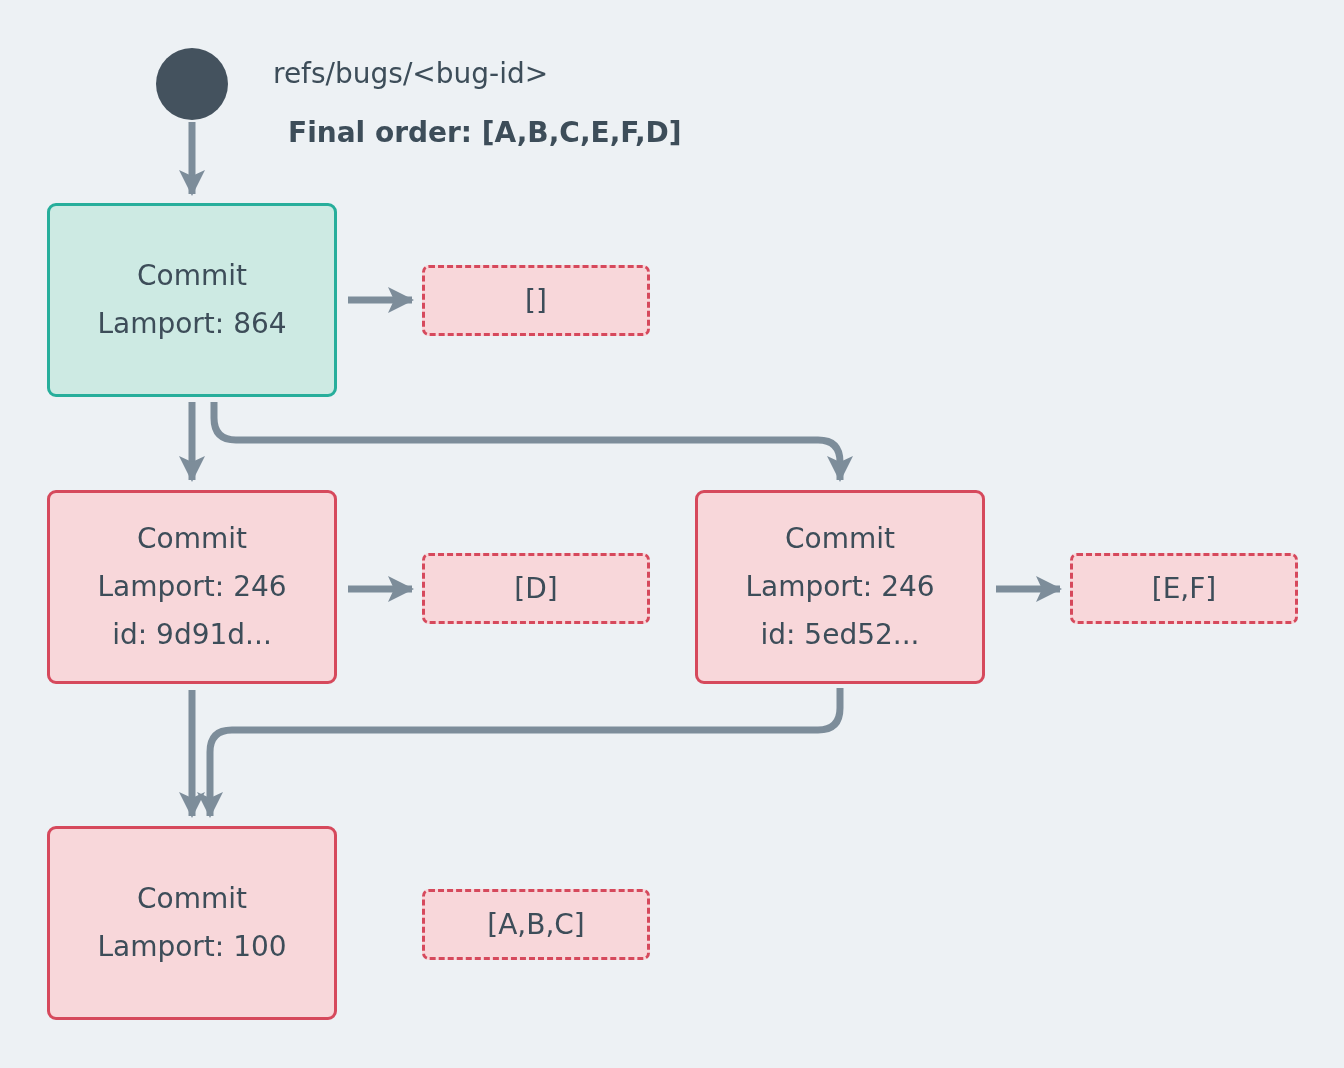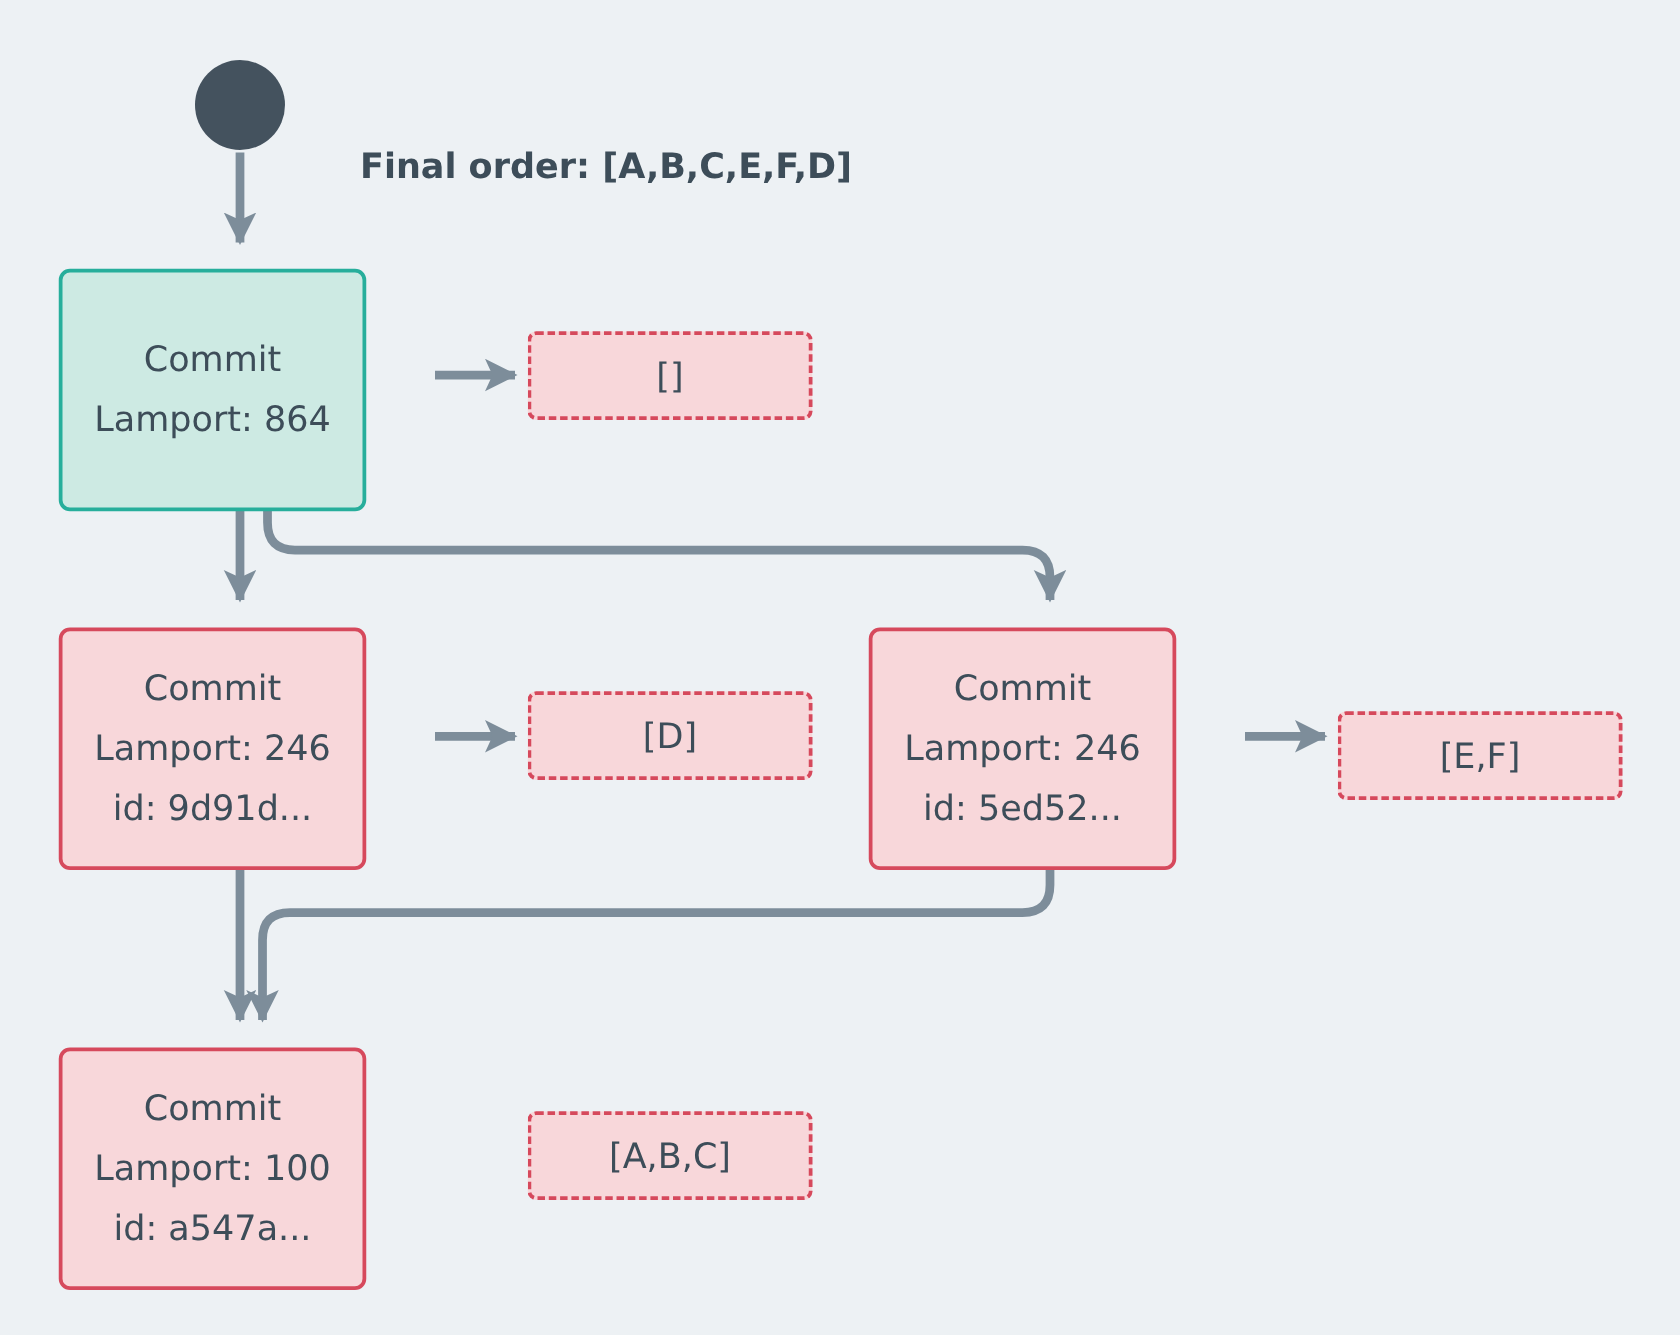--- a/index.html
+++ b/index.html
@@ -35,33 +35,32 @@
   }
   .final-order {
     position: absolute;
     left: 288px; top: 116px;
     font-size: 28px;
     font-weight: bold;
     white-space: nowrap;
   }
   .commit-box {
     position: absolute;
-    width: 246px; height: 194px;
+    width: 290px; height: 194px;
     border: 3px solid #d6495c;
     border-radius: 9px;
     background: #f8d7da;
     display: flex;
     flex-direction: column;
     justify-content: center;
     align-items: center;
     font-size: 28px;
     line-height: 48px;
     box-sizing: border-box;
     text-align: center;
-    margin-top: 12px;
   }
   .commit-box.head {
     border-color: #27ae9b;
     background: #cdeae3;
   }
   .payload {
     position: absolute;
     width: 228px; height: 71px;
     border: 3px dashed #d6495c;
     border-radius: 7px;
@@ -90,20 +89,21 @@
       <path d="M192,402 L192,480" marker-end="url(#ah)"></path>
       <path d="M214,402 L214,418 Q214,440 236,440 L818,440 Q840,440 840,462 L840,480" marker-end="url(#ah)"></path>
       <path d="M348,589 L412,589" marker-end="url(#ah)"></path>
       <path d="M996,589 L1060,589" marker-end="url(#ah)"></path>
       <path d="M192,690 L192,816" marker-end="url(#ah)"></path>
       <path d="M840,688 L840,708 Q840,730 818,730 L232,730 Q210,730 210,752 L210,816" marker-end="url(#ah)"></path>
     </g>
   </svg>
 
   <div class="ref-circle"></div>
+  <div class="ref-label">refs/bugs/&lt;bug-id&gt;</div>
   <div class="final-order">Final order: [A,B,C,E,F,D]</div>
 
   <div class="commit-box head" style="left:47px; top:203px;">
     <span>Commit</span>
     <span>Lamport: 864</span>
   </div>
   <div class="payload" style="left:422px; top:265px;">
     <span>[]</span>
   </div>
 
@@ -114,26 +114,25 @@
   </div>
   <div class="payload" style="left:422px; top:553px;">
     <span>[D]</span>
   </div>
 
   <div class="commit-box" style="left:695px; top:490px;">
     <span>Commit</span>
     <span>Lamport: 246</span>
     <span>id: 5ed52...</span>
   </div>
-  <div class="payload" style="left:1070px; top:553px;margin-top:16px;">
+  <div class="payload" style="left:1070px; top:553px;">
     <span>[E,F]</span>
   </div>
 
   <div class="commit-box" style="left:47px; top:826px;">
     <span>Commit</span>
     <span>Lamport: 100</span>
-    <span>id: a547a...</span>
   </div>
   <div class="payload" style="left:422px; top:889px;text-align:right;">
     <span>[A,B,C]</span>
   </div>
 
 </div>
 
 </body></html>

